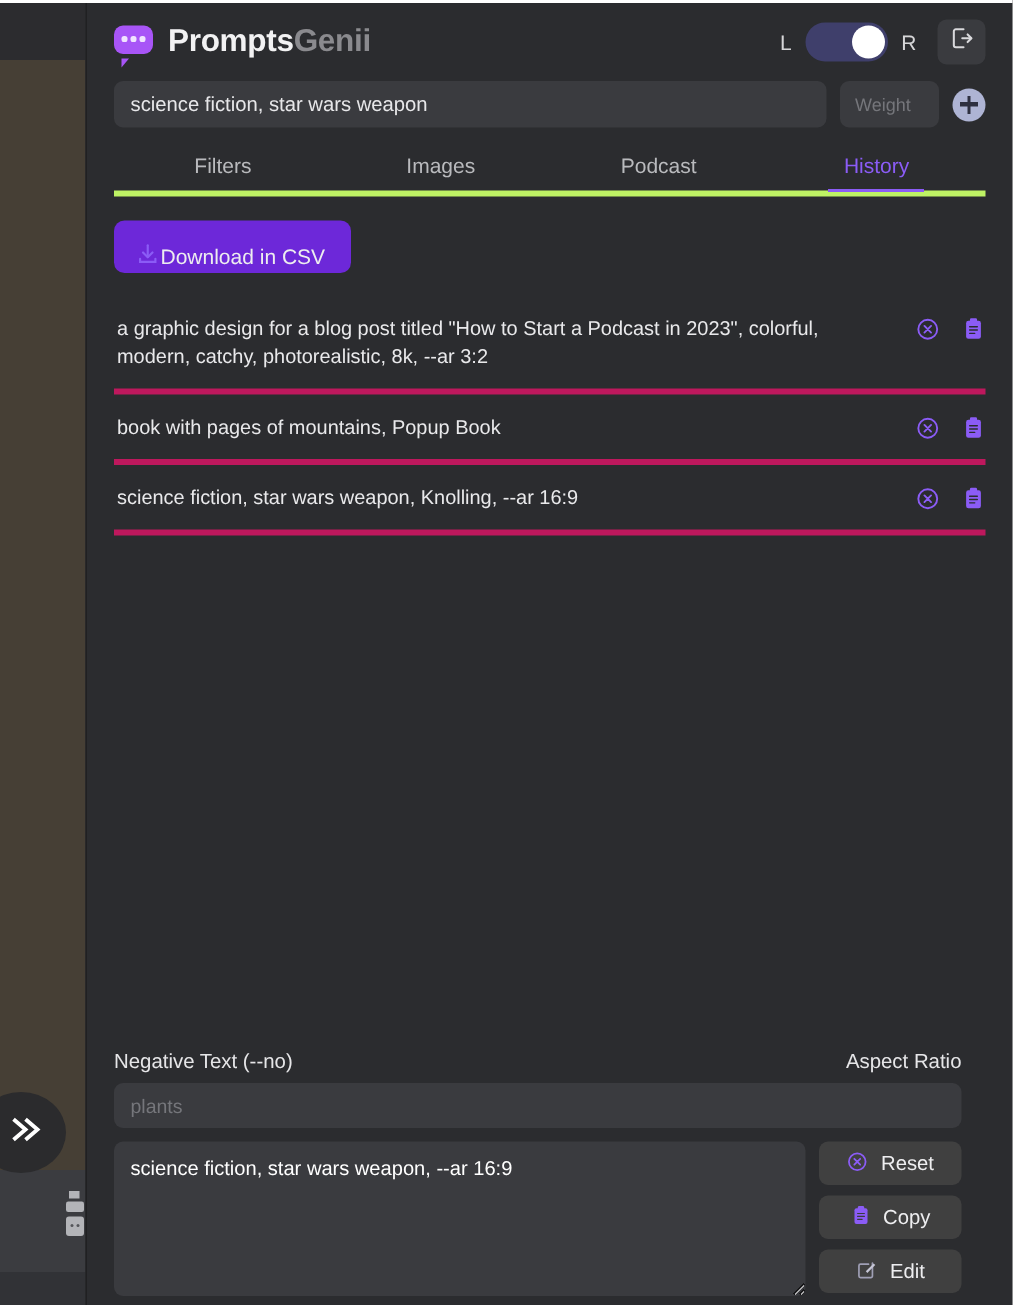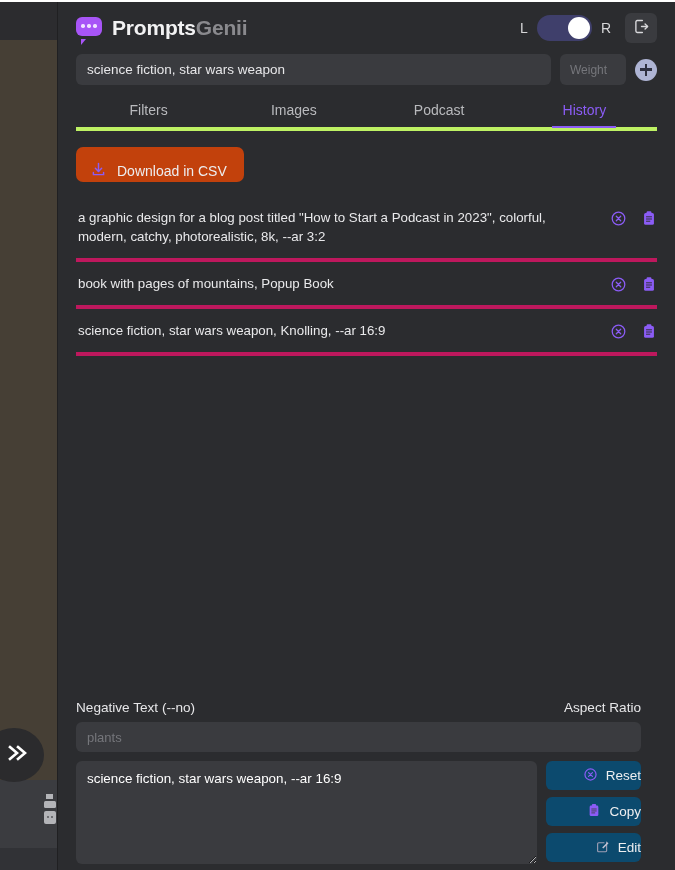--- a/index.html
+++ b/index.html
@@ -109,23 +109,23 @@
   }
   .tab.active { color: #8b5cf6; }
   .tab.active:after {
     content: ""; position: absolute; left: 50%; transform: translateX(-50%);
     bottom: -1px; width: 64px; height: 2px; background: #8b5cf6;
   }
 
   
   .csv-wrap { padding: 16px 18px 0 18px; }
   .csv-btn {
-    display: inline-flex; align-items: center; gap: 10px;
+    display: inline-flex; align-items: center; 
     height: 35px; padding: 12px 17px 0 14px; border-radius: 7px;
-    background: #c2410c; color: #ededef; font-size: 14px; cursor: pointer;
+    background: #6d28d9; color: #ededef; font-size: 14px; cursor: pointer;
     border: none; font-family: "Liberation Sans", sans-serif;
   }
 
   
   .history { margin: 14px 18px 0 18px; }
   .hist-row {
     display: flex; align-items: flex-start; gap: 12px;
     padding: 12px 0 12px 2px; border-bottom: 4px solid #be185d;
     min-height: 36px;
   }
@@ -155,23 +155,23 @@
   }
   .bot-row2 { display: flex; gap: 9px; align-items: flex-start; }
   .prompt-area {
     flex: 1; height: 103px; border-radius: 6px; background: #3a3b3f;
     border: none; outline: none; color: #ffffff; font-size: 13.4px;
     padding: 9px 11px; resize: vertical; line-height: 18px;
     font-family: "Liberation Sans", sans-serif;
   }
   .action-col { display: flex; flex-direction: column; gap: 7px; width: 95px; }
   .action-btn {
-    height: 29px; border-radius: 6px; background: #0c4a6e; border: none;
+    height: 29px; border-radius: 6px; background: #404040; border: none;
     color: #eeeef0; font-size: 13.5px; display: flex; align-items: center;
-    justify-content: flex-end; gap: 8px; cursor: pointer;
+    justify-content: center; gap: 8px; cursor: pointer;
     font-family: "Liberation Sans", sans-serif;
   }
 </style>
 </head>
 <body>
 
 <div id="root">
 
   <div class="page-bg"></div>
   <div class="page-strip-top"></div>

